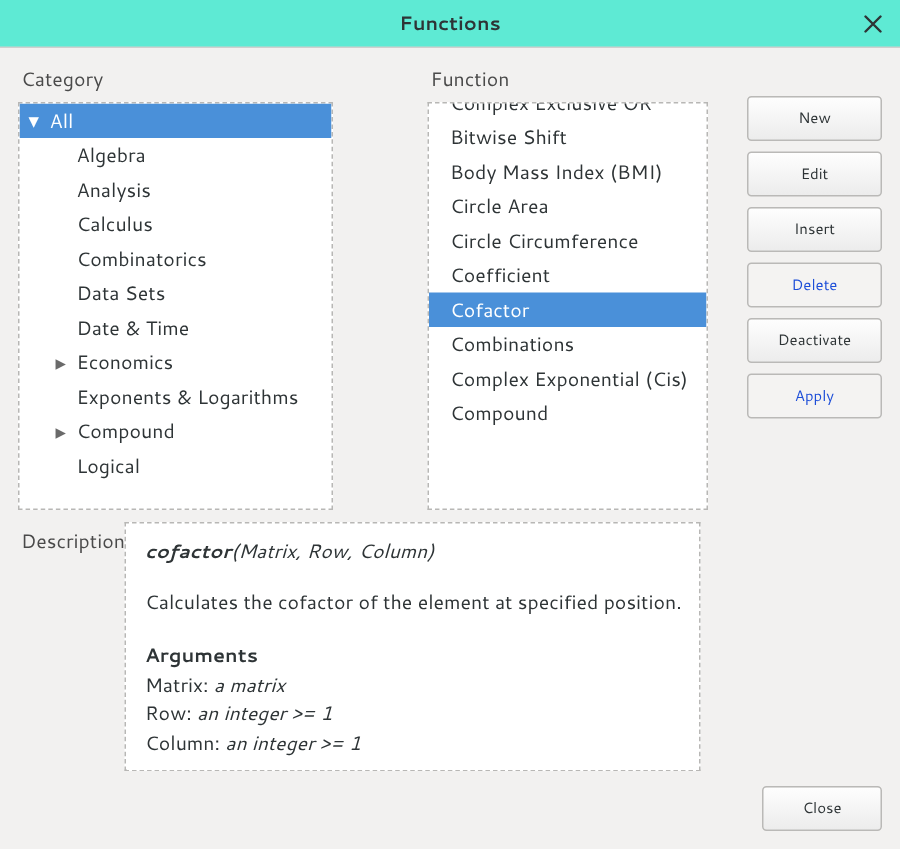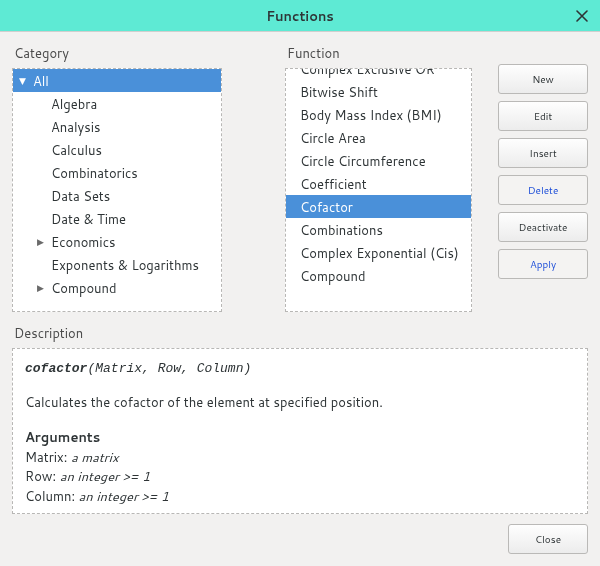--- a/index.html
+++ b/index.html
@@ -121,32 +121,31 @@
   }
   .func-row.cut {
     margin-top: -12px;
   }
   .func-row.selected {
     background: #4a90d9;
     color: #ffffff;
   }
   .desc-section {
     display: flex;
-    flex-direction: column;
   }
   .desc-box {
     border: 1px dashed #b8b7b5;
     background: #ffffff;
     padding: 10px 12px;
     height: 166px;
     overflow-y: auto;
     font-size: 13px;
     line-height: 1.5;
   }
-  .desc-box .sig { font-style: italic; font-family: Liberation Mono, monospace; }
+  .desc-box .sig { font-style: italic; }
   .desc-box .sig b { font-style: italic; font-weight: bold; }
   .desc-box .args-head { font-weight: bold; margin-top: 16px; }
   .desc-box .arg-val { font-style: italic; }
   .footer {
     display: flex;
     justify-content: flex-end;
     padding-top: 2px;
   }
   .footer .btn { width: 80px; }
 
@@ -213,20 +212,25 @@
           </div>
           <div class="tree-row">
             <span class="indent"></span>
             <span class="expander" style="color: rgb(106, 106, 106);"></span>
             <span>Exponents &amp; Logarithms</span>
           </div>
           <div class="tree-row">
             <span class="indent"></span>
             <span class="expander" style="color: rgb(106, 106, 106);">▶</span>
             <span>Compound</span>
+          </div>
+          <div class="tree-row">
+            <span class="indent"></span>
+            <span class="expander" style="color: rgb(106, 106, 106);"></span>
+            <span>Logical</span>
           </div>
         </div>
     </div>
 
     <div class="panel func-panel">
       <div class="panel-label">Function</div>
       <div class="listbox" id="function-list">
           <div class="func-row cut">
             <span>Complex Exclusive OR</span>
           </div>

